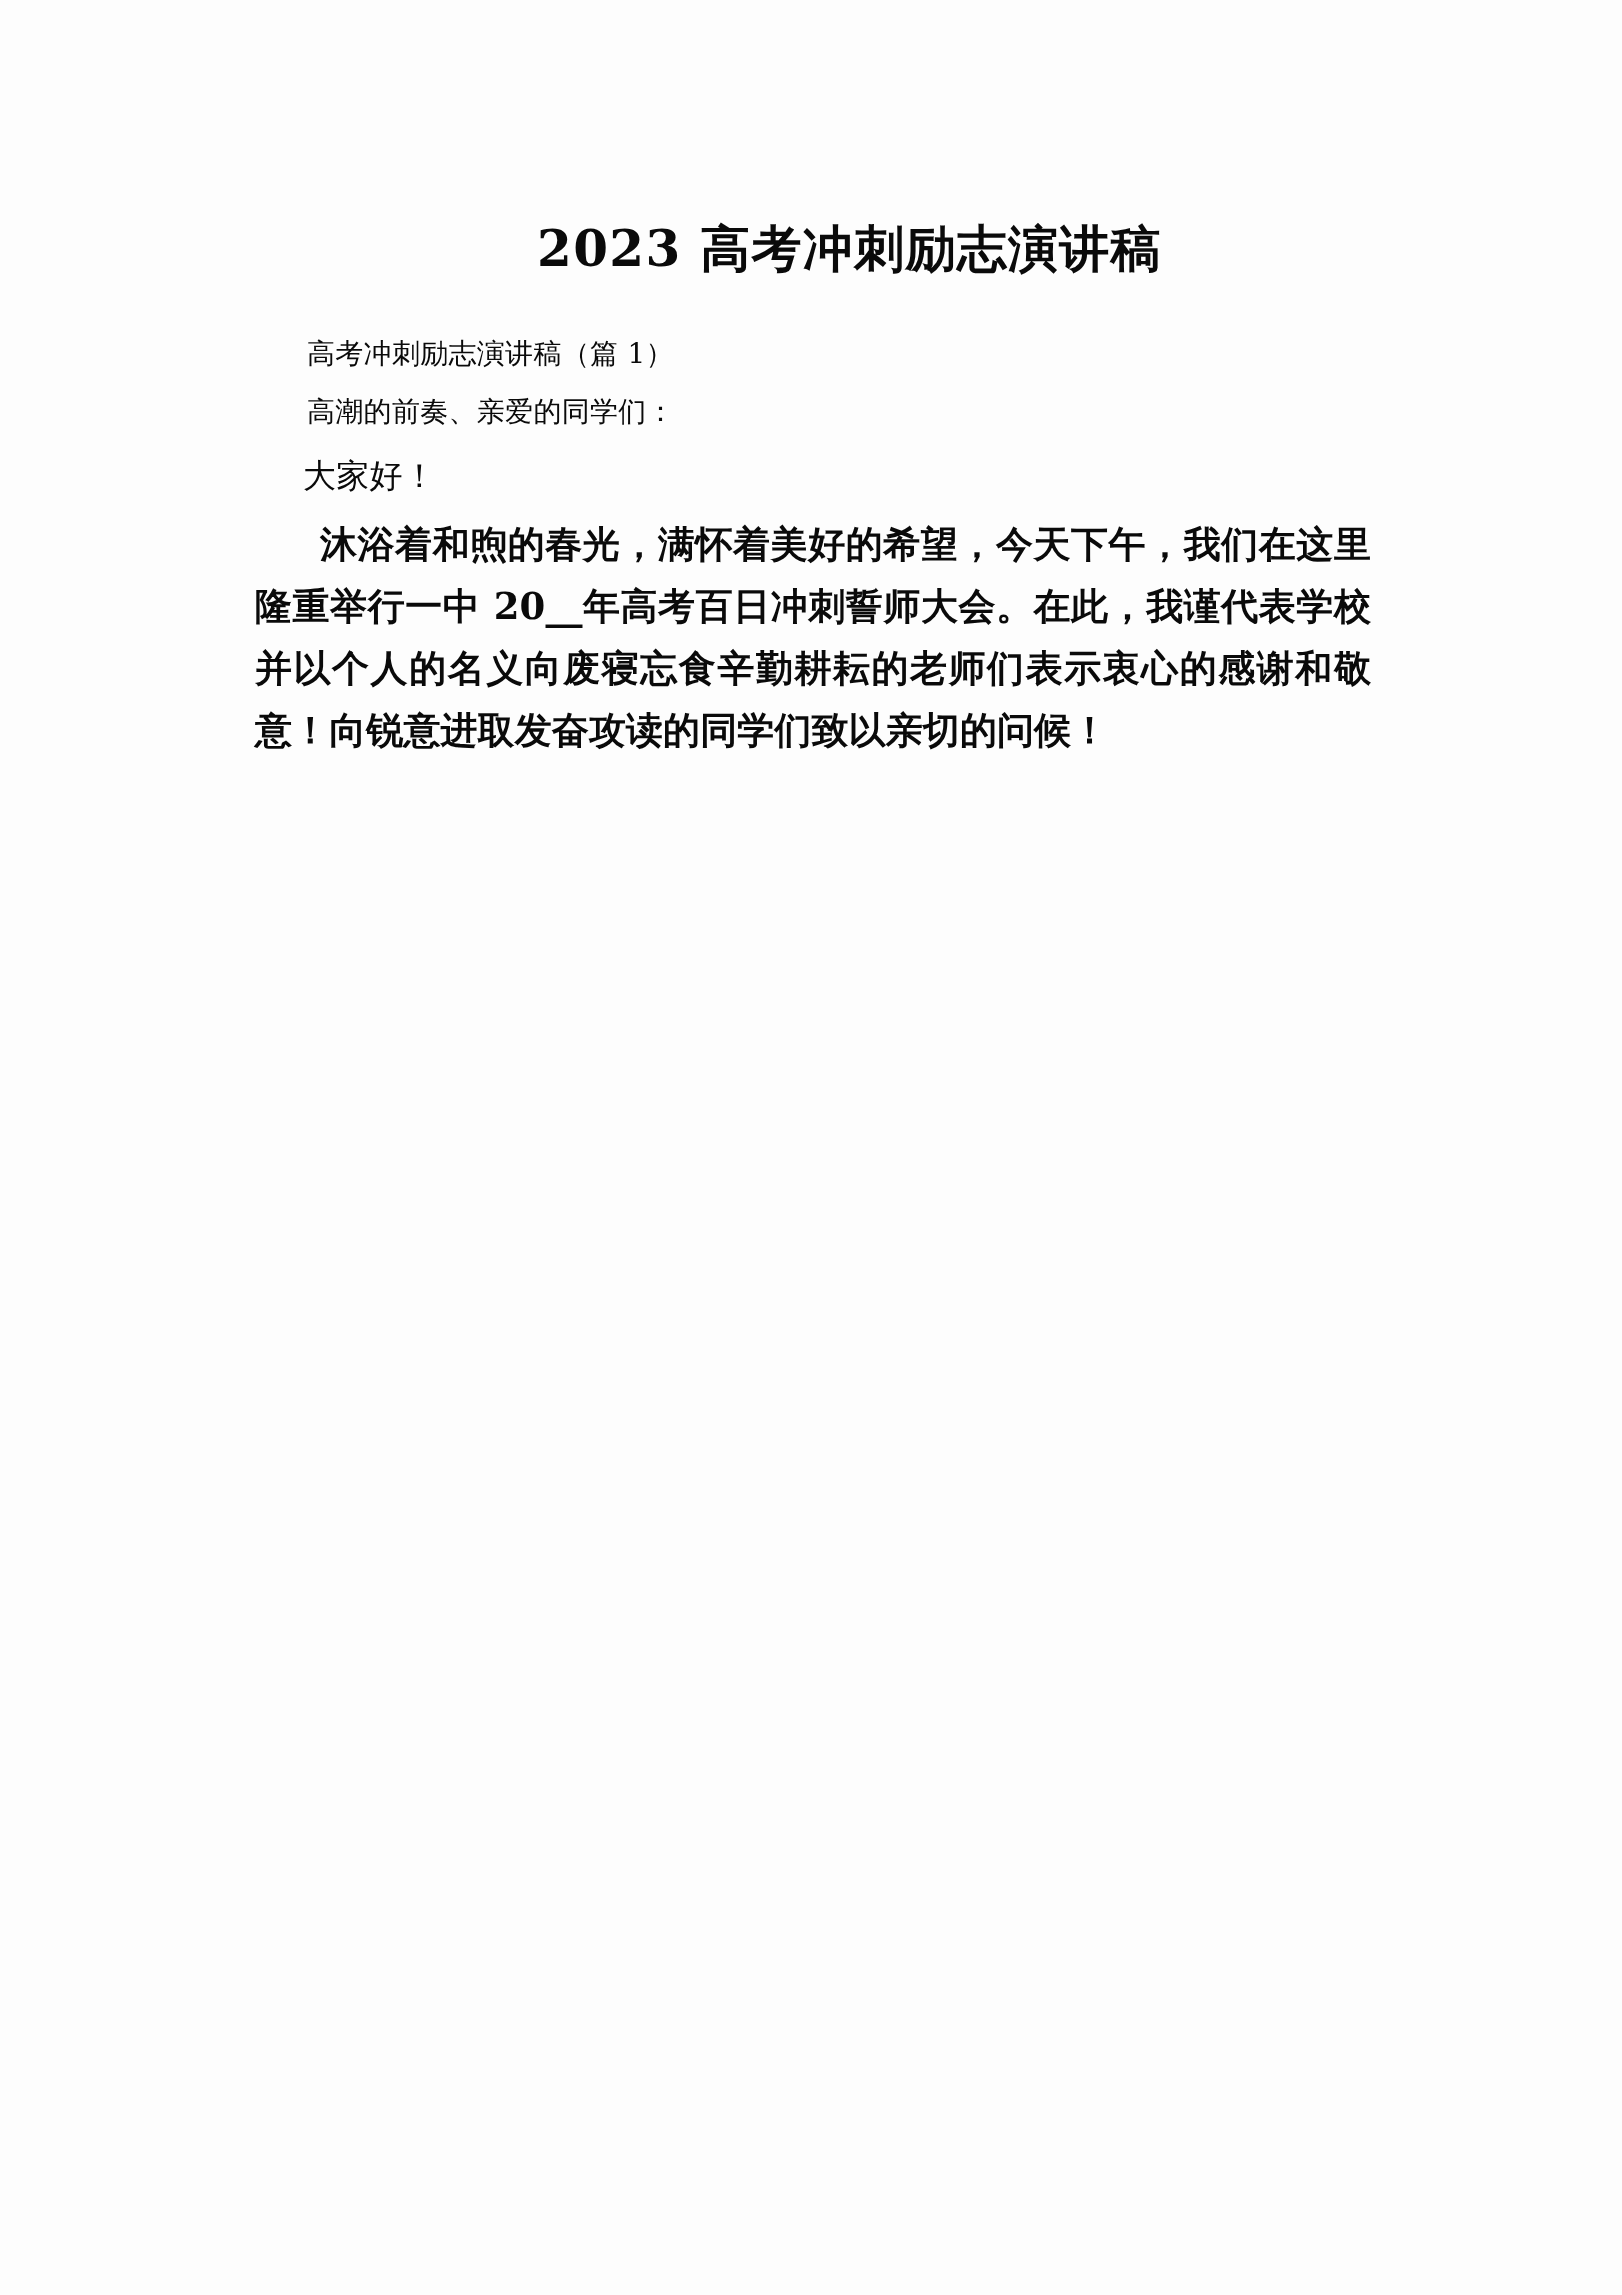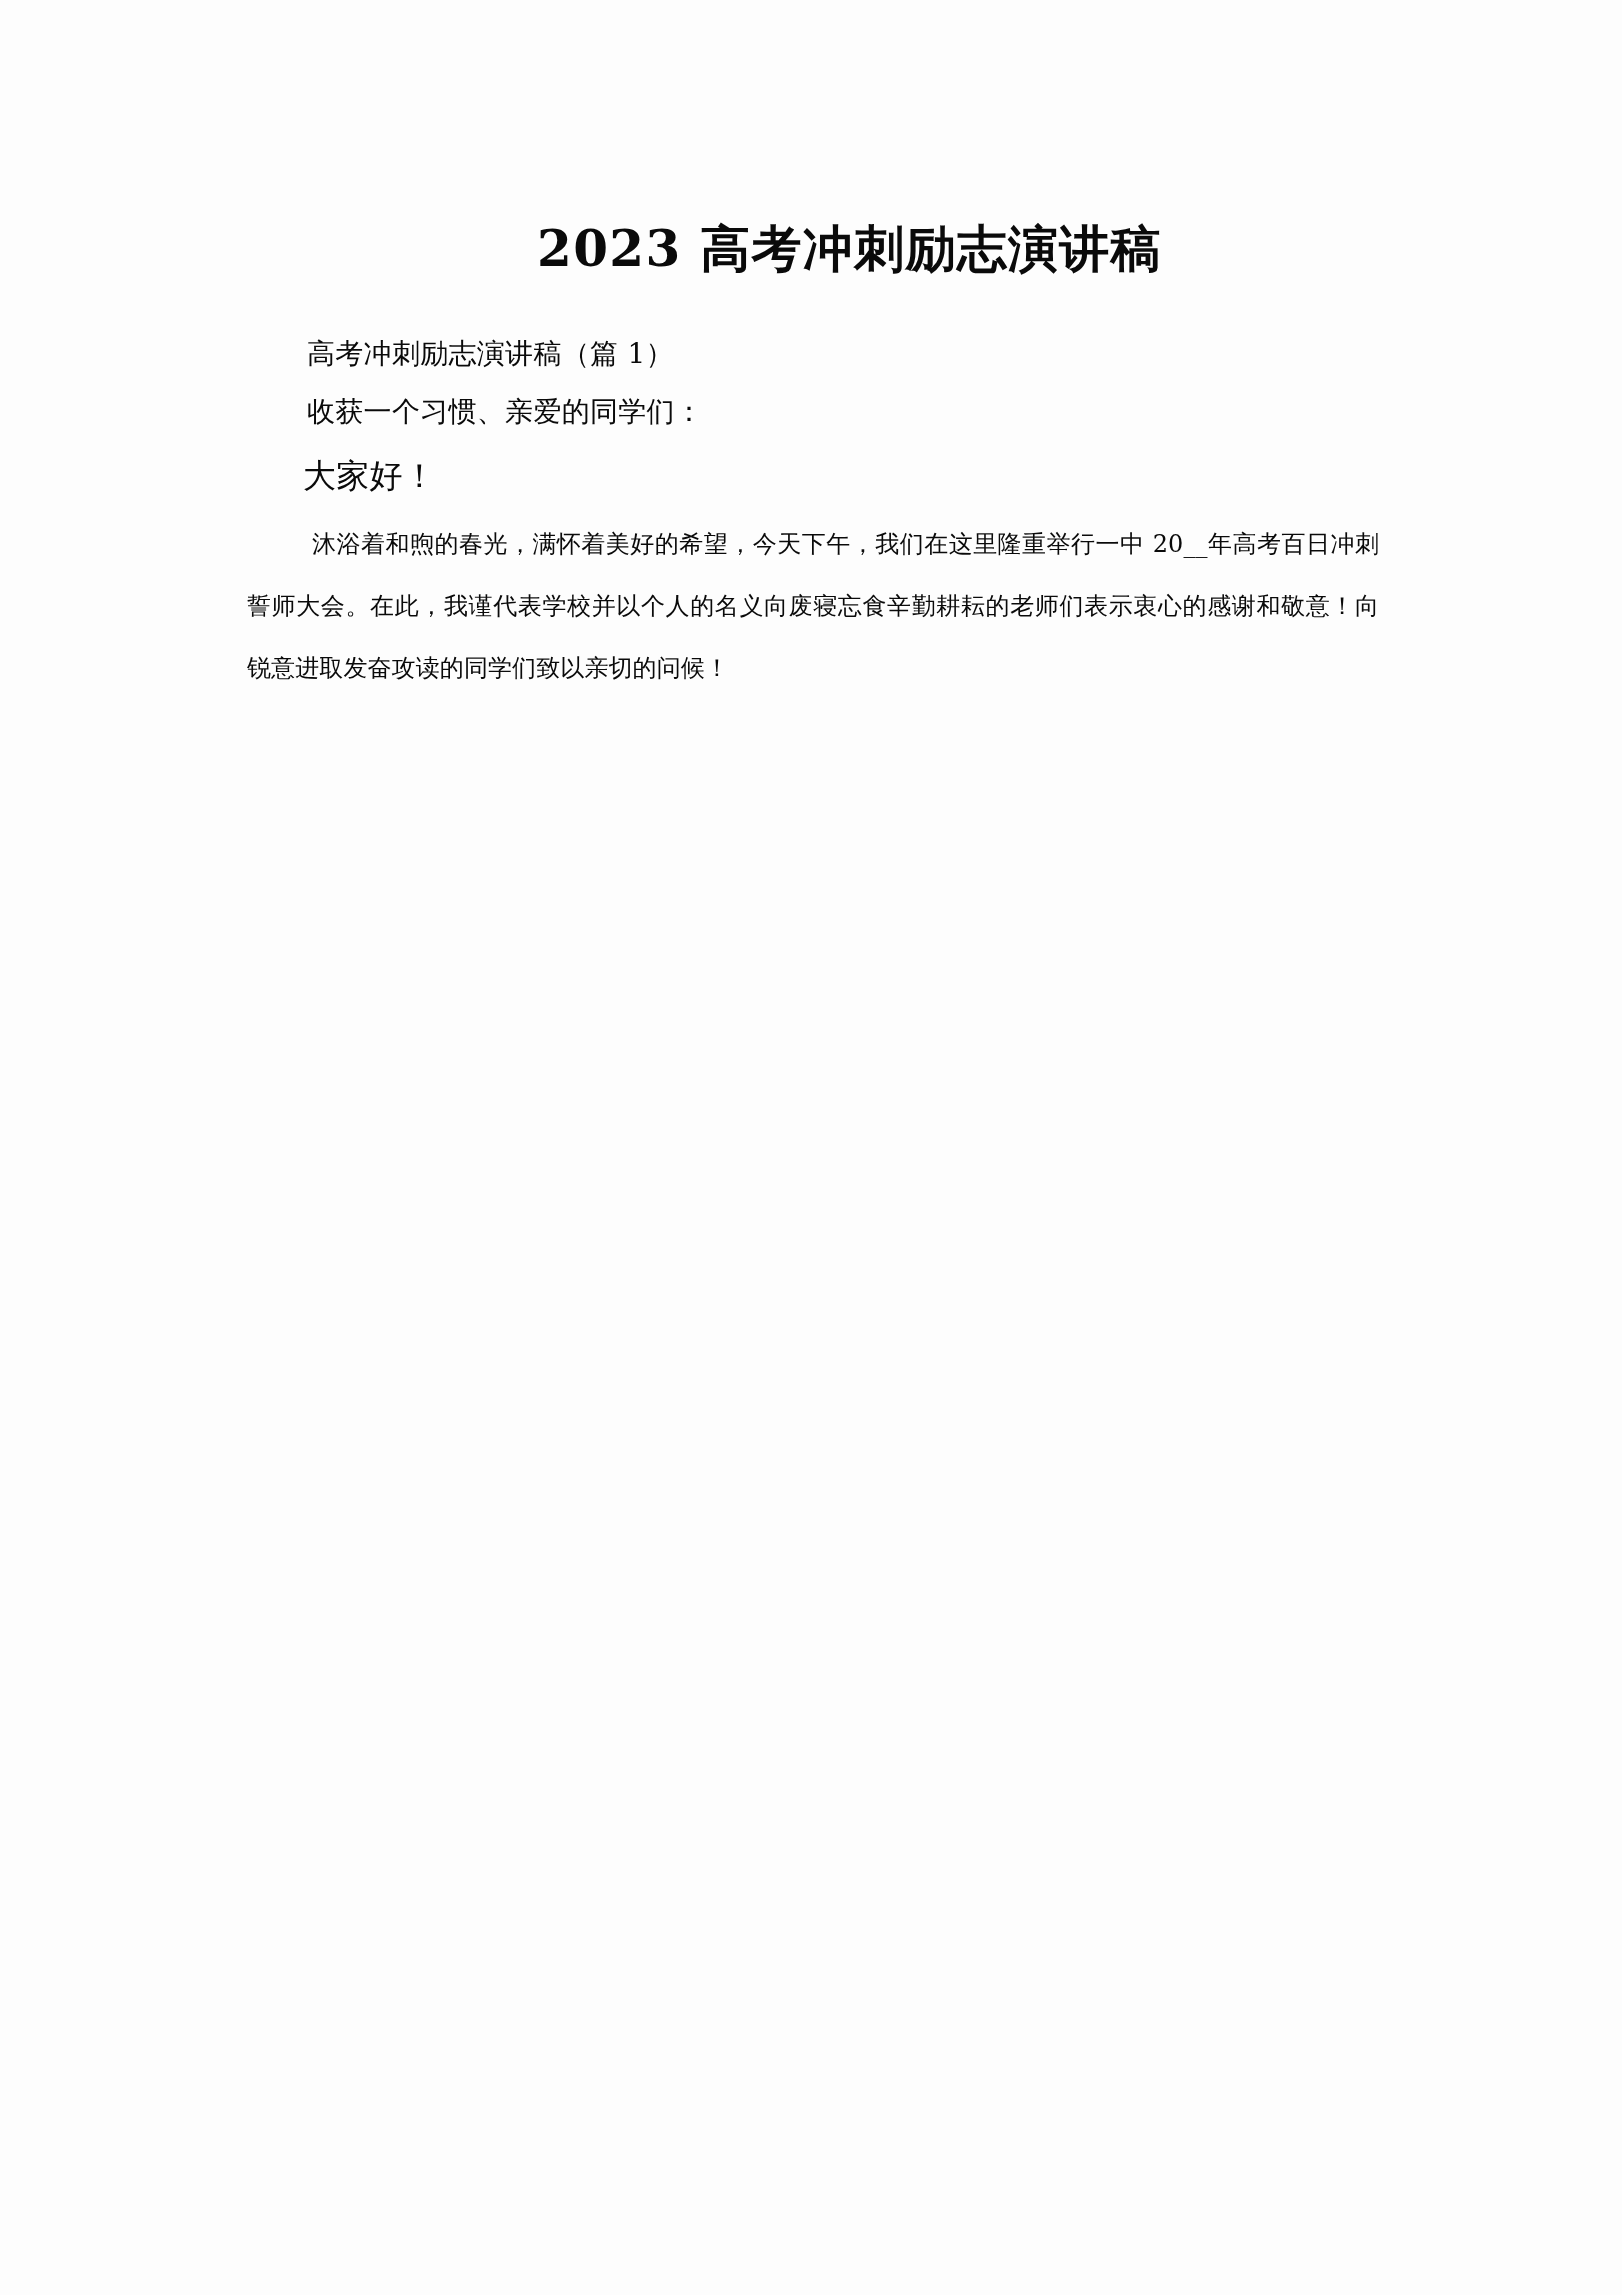--- a/index.html
+++ b/index.html
@@ -62,48 +62,49 @@
 
   .lead-line.bigger {
     font-size: 33px;
     line-height: 50px;
     text-indent: 56px;
     margin-bottom: 11.8px;
   }
 
   
   .para {
-    font-size: 24px;
+    font-size: 37px;
     line-height: 62px;
     text-align: justify;
     text-justify: inter-character;
     text-indent: 65px;
-    margin: 0;
+    margin: 8px;
     letter-spacing: 0.1px;
     -webkit-hyphens: none;
     hyphens: none;
     word-break: break-all;
+    font-weight: bold;
   }
   .para + .para { margin-top: 0; }
 
   
   .para.clipped { }
 </style>
 </head>
 <body>
 
 <div class="page">
 
   <h1 class="doc-title">2023 高考冲刺励志演讲稿</h1>
 
   <div class="body-col">
 
     <p class="lead-line gap-a">高考冲刺励志演讲稿（篇 1）</p>
 
-    <p class="lead-line gap-b">收获一个习惯、亲爱的同学们：</p>
+    <p class="lead-line gap-b">高潮的前奏、亲爱的同学们：</p>
 
     <p class="lead-line bigger">大家好！</p>
 
     <p class="para">沐浴着和煦的春光，满怀着美好的希望，今天下午，我们在这里隆重举行一中 20__年高考百日冲刺誓师大会。在此，我谨代表学校并以个人的名义向废寝忘食辛勤耕耘的老师们表示衷心的感谢和敬意！向锐意进取发奋攻读的同学们致以亲切的问候！</p>
 
 
 
 
 
   </div>

